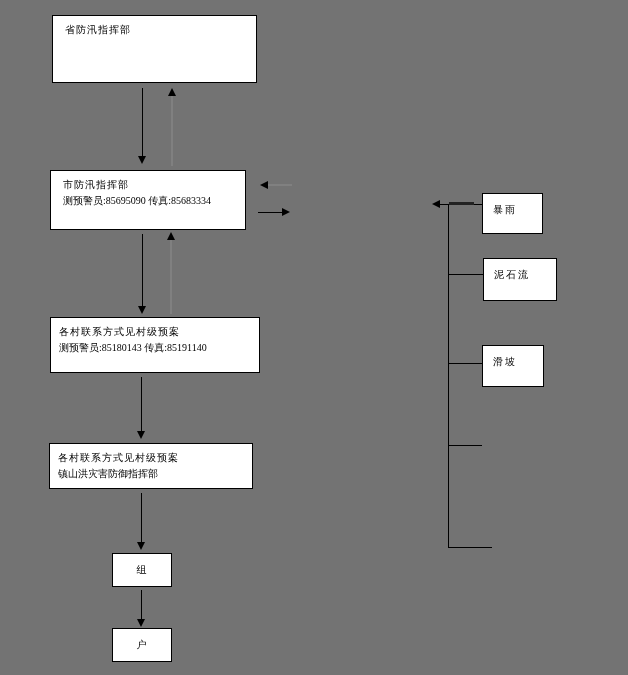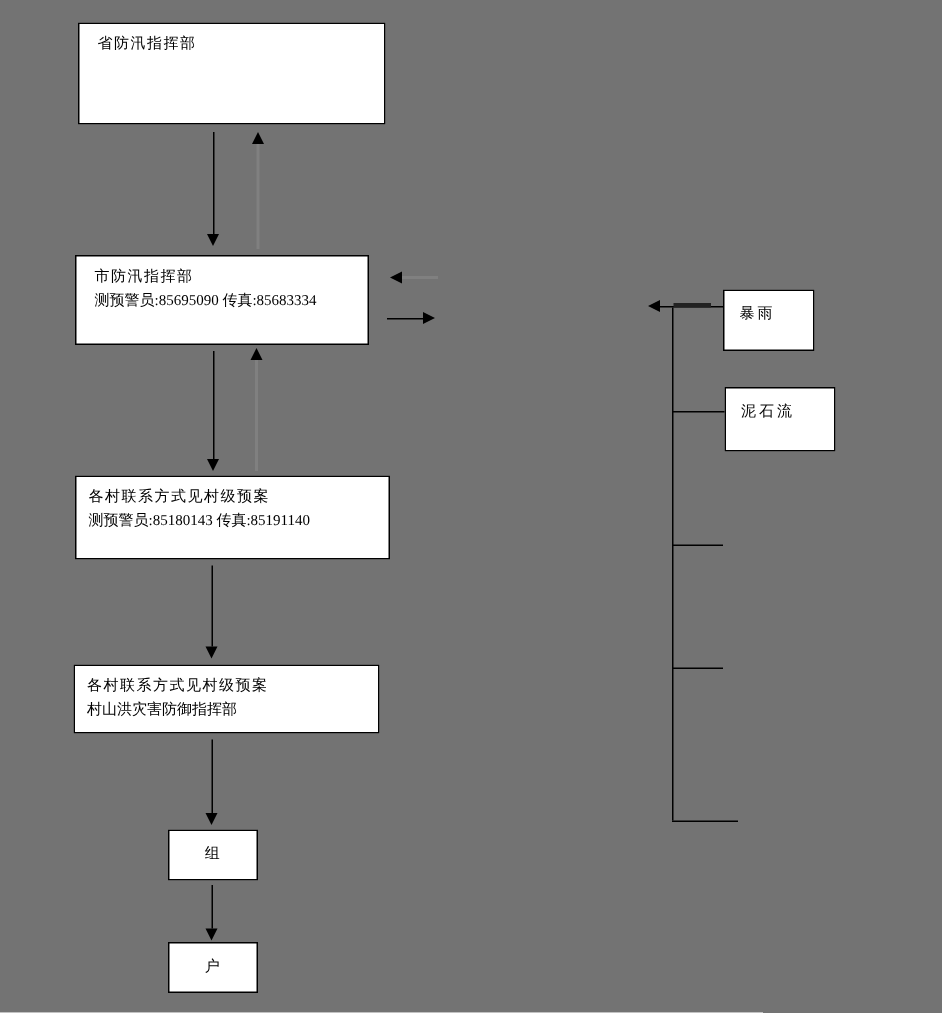--- a/index.html
+++ b/index.html
@@ -51,36 +51,39 @@
   </div>
 
 
   <div class="box pad-sm" style="left:50px;top:317px;width:210px;height:56px">
     <div class="title">各村联系方式见村级预案</div>
     <div>测预警员:85180143 传真:85191140</div>
   </div>
 
   <div class="box pad-sm" style="left:49px;top:443px;width:204px;height:46px">
     <div class="title">各村联系方式见村级预案</div>
-    <div>村山洪灾害防御指挥部</div>
+    <div>镇山洪灾害防御指挥部</div>
   </div>
 
   <div class="box center-box" style="left:112px;top:553px;width:60px;height:34px;font-size:10px">
     <span>组</span>
   </div>
 
   <div class="box center-box" style="left:112px;top:628px;width:60px;height:34px;font-size:10px">
     <span>户</span>
   </div>
 
   <div class="box" style="left:482px;top:193px;width:61px;height:41px">
     <div class="hazard-label">暴雨</div>
   </div>
   <div class="box" style="left:483px;top:258px;width:74px;height:43px">
     <div class="hazard-label">泥石流</div>
+  </div>
+  <div class="box" style="left:482px;top:345px;width:62px;height:42px">
+    <div class="hazard-label">滑坡</div>
   </div>
 
   <div class="vline" style="left:142px;top:88px;width:1px;height:68px"></div>
   <div class="head down" style="left:138px;top:156px"></div>
   <div class="head up" style="left:168px;top:88px"></div>
   <div class="vline gray" style="left:171px;top:96px;width:2px;height:70px"></div>
 
   <div class="vline" style="left:142px;top:234px;width:1px;height:72px"></div>
   <div class="head down" style="left:138px;top:306px"></div>
   <div class="head up" style="left:167px;top:232px"></div>

